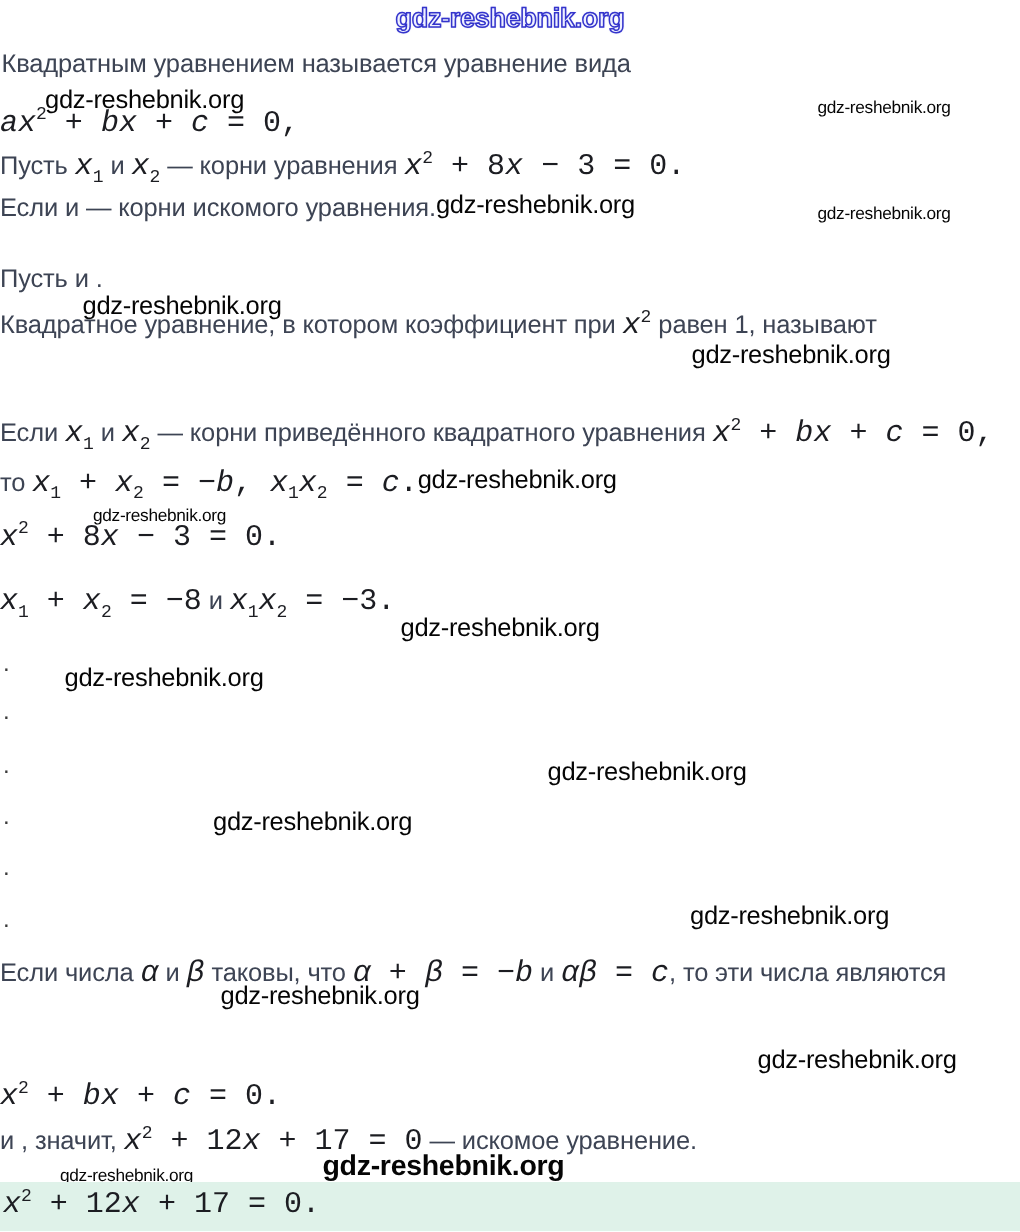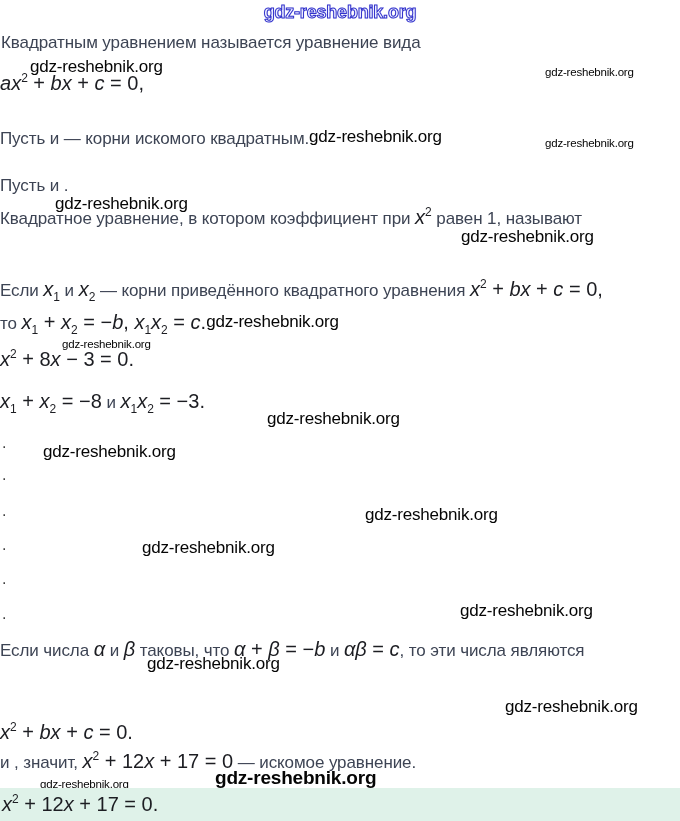--- a/index.html
+++ b/index.html
@@ -8,21 +8,21 @@
     font-family:"Liberation Sans",sans-serif;
   }
   .line{
     position:absolute;white-space:nowrap;
     font-size:17px;line-height:20px;color:var(--body,#3d4454);
     letter-spacing:-0.1px;
   }
   .bold{font-weight:700;}
   
   .math-line, .s-m{
-    font-family:Liberation Sans, sans-serif;
+    font-family:Liberation Mono, monospace;
     font-size:20px;color:var(--math,#1c1d22);letter-spacing:0;
   }
   .math-line{line-height:26px;}
   .s-m i{font-style:italic;}
   .s-m sup,.math-line sup{font-size:60%;line-height:0;}
   .s-m sub,.math-line sub{font-size:60%;line-height:0;}
   
   .wm{color:var(--watermark,#050505);font-size:17px;letter-spacing:-0.2px;}
   .wm-small{font-size:11.5px;}
   .wm-big{font-size:19px;font-weight:700;}
@@ -49,22 +49,23 @@
 
   <div class="line wm wm-outline" style="left:0;top:2px;width:680px;text-align:center">gdz-reshebnik.org</div>
 
   <div class="line" style="left:1px;top:33px">Квадратным уравнением называется уравнение вида</div>
 
   <div class="line wm" style="left:30px;top:57px">gdz-reshebnik.org</div>
   <div class="line wm wm-small" style="left:545px;top:62px">gdz-reshebnik.org</div>
 
   <div class="line math-line" style="left:0;top:70px"><i>a</i><i>x</i><sup>2</sup> + <i>b</i><i>x</i> + <i>c</i> = 0,</div>
 
+  <div class="line" style="left:0;top:101px"><span class="s-t">Пусть </span><span class="s-m"><i>x</i><sub>1</sub></span><span class="s-t"> и </span><span class="s-m"><i>x</i><sub>2</sub></span><span class="s-t"> — корни уравнения </span><span class="s-m"><i>x</i><sup>2</sup> + 8<i>x</i> − 3 = 0.</span></div>
 
-  <div class="line" style="left:0;top:129px"><span class="s-t">Пусть и — корни искомого квадратным.</span><span class="s-w">gdz-reshebnik.org</span></div>
+  <div class="line" style="left:0;top:129px"><span class="s-t">Если и — корни искомого уравнения.</span><span class="s-w">gdz-reshebnik.org</span></div>
   <div class="line wm wm-small" style="left:545px;top:133px">gdz-reshebnik.org</div>
 
   <div class="line" style="left:0;top:176px">Пусть и .</div>
 
   <div class="line wm" style="left:55px;top:194px">gdz-reshebnik.org</div>
 
   <div class="line" style="left:0;top:207px"><span class="s-t">Квадратное уравнение, в котором коэффициент при </span><span class="s-m"><i>x</i><sup>2</sup></span><span class="s-t"> равен 1, называют</span></div>
 
   <div class="line wm" style="left:461px;top:227px">gdz-reshebnik.org</div>
 

